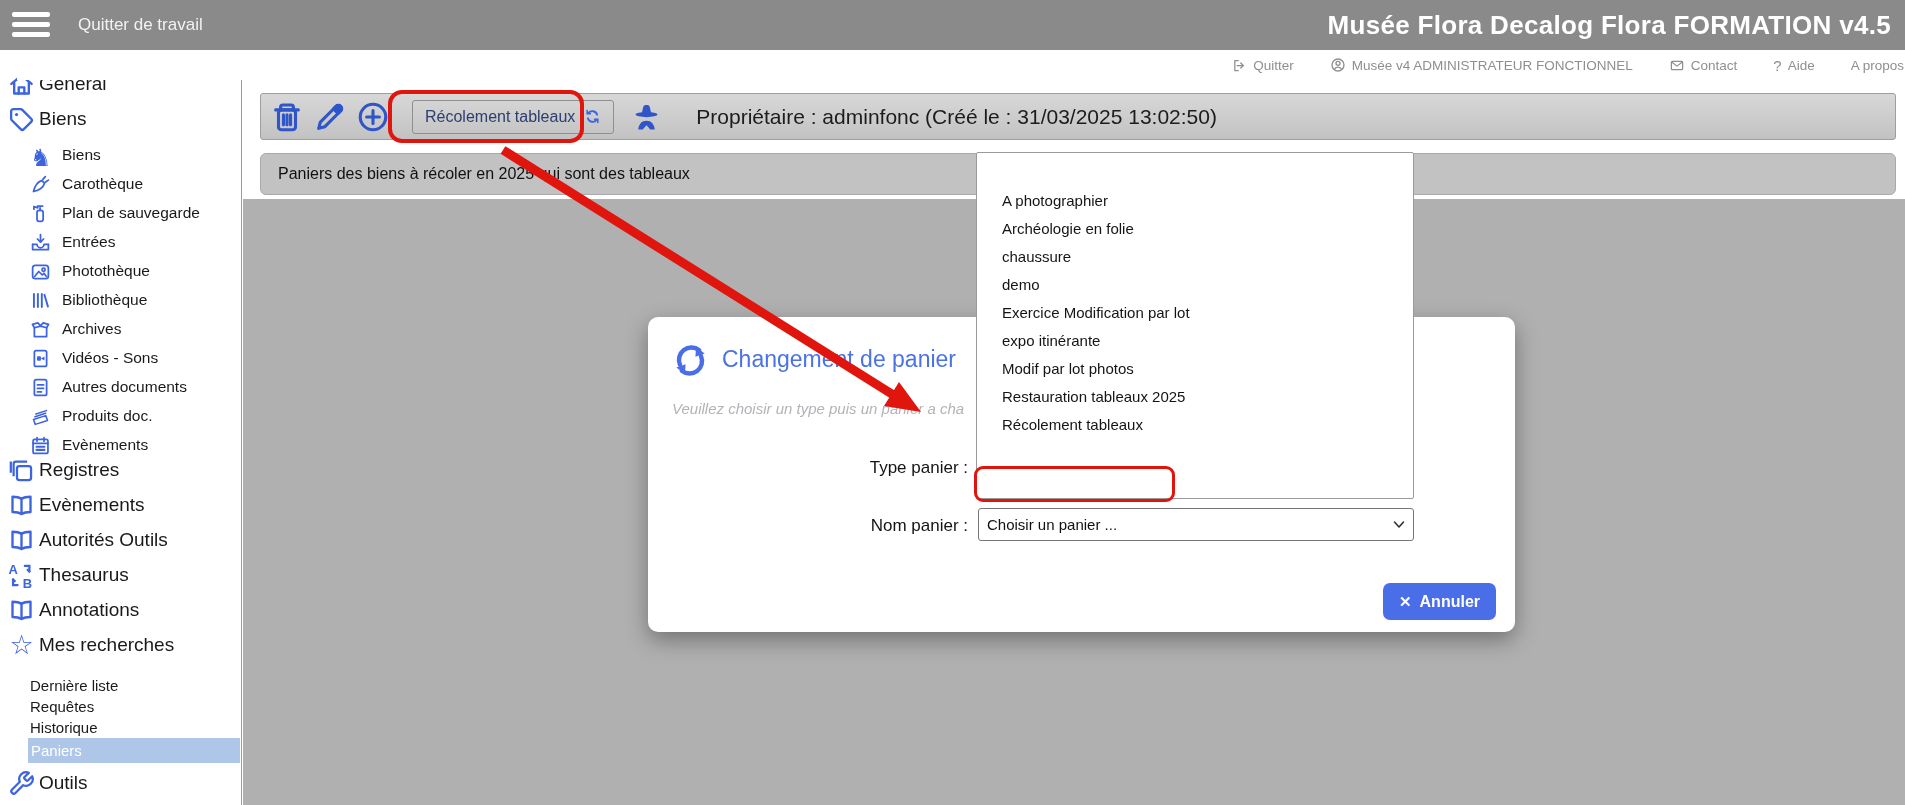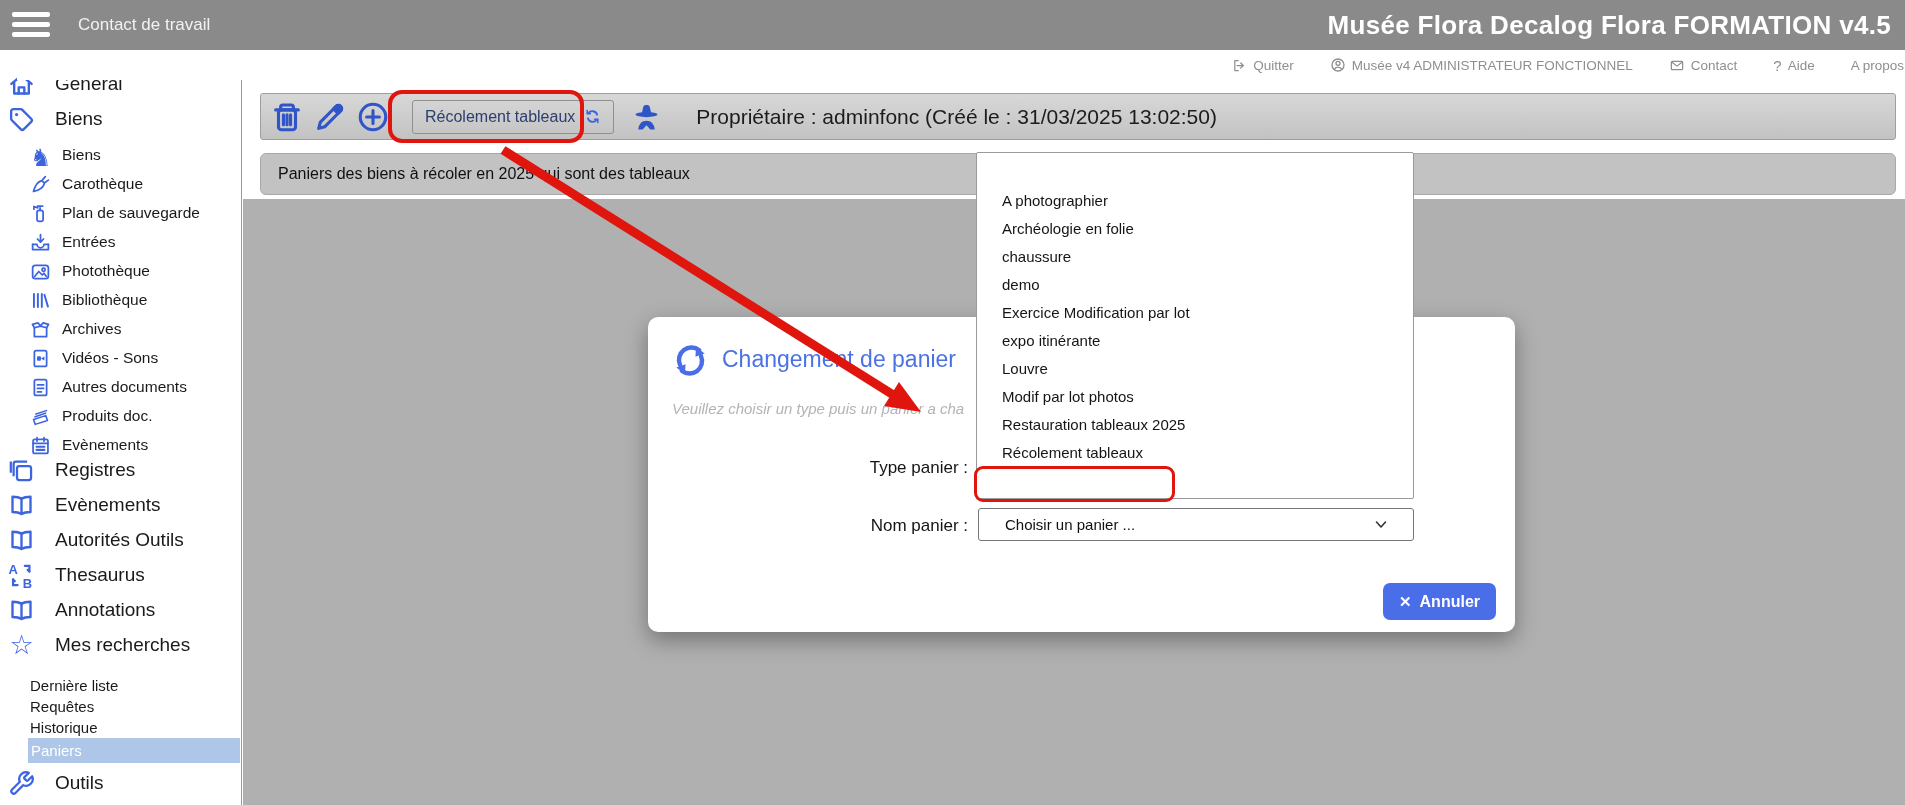--- a/index.html
+++ b/index.html
@@ -14,21 +14,21 @@
   #workspace-label { left:78px; top:0; height:50px; line-height:50px; color:#f2f2f2; font-size:17px; }
   #app-title { right:14px; top:0; height:38px; line-height:50px; color:#fff; font-size:26px; font-weight:bold; letter-spacing:.3px; }
 
   
   #utilbar { left:0; top:50px; width:1905px; height:30px; background:#fff; display:flex; justify-content:flex-end; align-items:center; gap:36px; padding-right:18px; z-index:4;margin-left:17px; }
   .util-item { display:flex; align-items:center; gap:6px; color:#8f8f8f; font-size:13.5px; cursor:pointer; }
   .util-item svg { stroke:#8f8f8f; }
 
   
   #sidebar { left:0; top:50px; width:242px; height:755px; background:#fff; border-right:1px solid #9b9b9b; z-index:3; }
-  .nav1 { position:absolute; left:8px; height:30px; display:flex; align-items:center; gap:20px; font-size:19px; color:#1a1a1a; cursor:pointer; }
+  .nav1 { position:absolute; left:8px; height:30px; display:flex; align-items:center; gap:4px; font-size:19px; color:#1a1a1a; cursor:pointer; }
   .nav1 .ic { width:27px; height:27px; color:#3d64e0; flex:0 0 27px; }
   .nav2 { position:absolute; left:30px; height:28px; display:flex; align-items:center; gap:11px; font-size:15.5px; color:#1a1a1a; cursor:pointer; }
   .nav2 .ic { width:21px; height:21px; color:#3d64e0; flex:0 0 21px; }
   .nav3 { position:absolute; left:30px; height:21px; line-height:21px; font-size:15px; color:#1a1a1a; cursor:pointer; }
   #paniers-row { left:28px; width:212px; height:25px; background:#aec6e8; color:#fff; font-size:15px; line-height:25px; padding-left:3px; cursor:pointer; }
   .glyph-ic { font-size:24px; line-height:26px; color:#3d64e0; text-align:center; }
 
   
   #toolbar { left:260px; top:93px; width:1636px; height:47px; background:linear-gradient(#d8d8d8,#c2c2c2); border:1px solid #9e9e9e; border-radius:3px; display:flex; align-items:center; z-index:6; }
   .tool-ic { width:34px; height:34px; color:#2f55c8; margin-left:9px; cursor:pointer; }
@@ -43,21 +43,21 @@
   #backdrop { left:243px; top:199px; width:1662px; height:606px; background:#b0b0b0; z-index:7; }
 
   
   #modal { left:648px; top:317px; width:867px; height:315px; background:#fff; border-radius:10px; box-shadow:0 8px 22px rgba(0,0,0,.35); z-index:20; }
   #modal-icon { left:24px; top:25px; width:37px; height:37px; color:#4a6ee8; }
   #modal-title { left:74px; top:29px; font-size:23px; color:#4a72e4; }
   #modal-subtitle { left:24px; top:83px; font-size:15px; font-style:italic; color:#b3b3b8; }
   .form-label { width:210px; text-align:right; font-size:17px; color:#141414; }
   #type-label { left:110px; top:141px; }
   #name-label { left:110px; top:199px; }
-  #name-select { left:330px; top:191px; width:436px; height:33px; background:#fff; border:1px solid #767676; border-radius:3px; display:flex; align-items:center; padding:0 26px; font-size:15px; color:#111; cursor:pointer; }
+  #name-select { left:330px; top:191px; width:436px; height:33px; background:#fff; border:1px solid #767676; border-radius:3px; display:flex; align-items:center; padding:0 8px; font-size:15px; color:#111; cursor:pointer; }
   #name-select .chev { margin-left:auto; }
   #cancel-btn { left:735px; top:266px; width:113px; height:37px; background:#4a6de8; border-radius:7px; color:#fff; font-weight:bold; font-size:16px; display:flex; align-items:center; justify-content:center; gap:8px; cursor:pointer; }
 
   
   #type-dropdown { left:976px; top:152px; width:438px; height:347px; background:#fff; border:1px solid #9a9a9a; border-radius:2px; padding-top:34px; z-index:30;padding-left:12px; }
   .dd-item { height:28px; line-height:28px; padding-left:13px; font-size:15px; color:#151515; cursor:pointer; white-space:nowrap; }
 
   
   #red-rect-1 { left:388px; top:90px; width:196px; height:53px; border:4px solid #e0150e; border-radius:14px; z-index:40; pointer-events:none; }
   #red-rect-2 { left:974px; top:466px; width:201px; height:36px; border:3px solid #e0150e; border-radius:9px; z-index:40; pointer-events:none; }
@@ -65,21 +65,21 @@
 </style>
 </head>
 <body>
 
 <div class="abs" id="topbar">
   <div class="abs" id="hamburger">
     <div class="bar" style="top:0"></div>
       <div class="bar" style="top:10px"></div>
       <div class="bar" style="top:20px"></div>
   </div>
-  <div class="abs" id="workspace-label">Contact de travail</div>
+  <div class="abs" id="workspace-label">Quitter de travail</div>
   <div class="abs" id="app-title">Musée Flora Decalog Flora FORMATION v4.5</div>
 </div>
 
 <div class="abs" id="utilbar">
   <div class="util-item">
     <svg width="15" height="15" viewBox="0 0 24 24" fill="none" stroke-width="2" stroke-linecap="round" stroke-linejoin="round">
         <path d="M10 4H4.5v16H10"></path>
         <path d="M14 8l4 4-4 4"></path>
         <path d="M18 12H8"></path>
       </svg>
@@ -360,21 +360,20 @@
   </div>
 </div>
 
 <div class="abs" id="type-dropdown">
   <div class="dd-item">A photographier</div>
   <div class="dd-item">Archéologie en folie</div>
   <div class="dd-item">chaussure</div>
   <div class="dd-item">demo</div>
   <div class="dd-item">Exercice Modification par lot</div>
   <div class="dd-item">expo itinérante</div>
-  <div class="dd-item">Louvre</div>
   <div class="dd-item">Modif par lot photos</div>
   <div class="dd-item">Restauration tableaux 2025</div>
   <div class="dd-item">Récolement tableaux</div>
 </div>
 
 <div class="abs" id="red-rect-1"></div>
 <div class="abs" id="red-rect-2"></div>
 <svg class="abs" id="arrow-overlay" viewBox="0 0 1905 805">
   <line x1="503" y1="150" x2="895" y2="396" stroke="#e0150e" stroke-width="9"></line>
   <polygon points="921,412 899,382 884,406" fill="#e0150e"></polygon>

